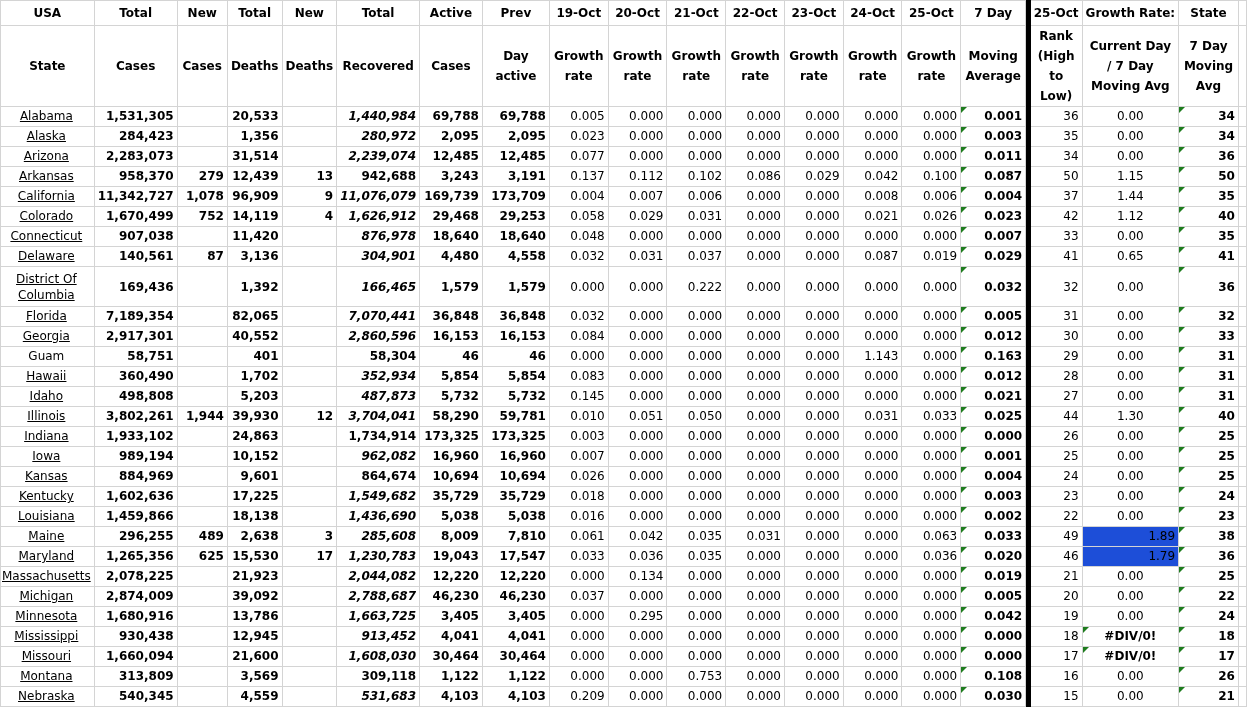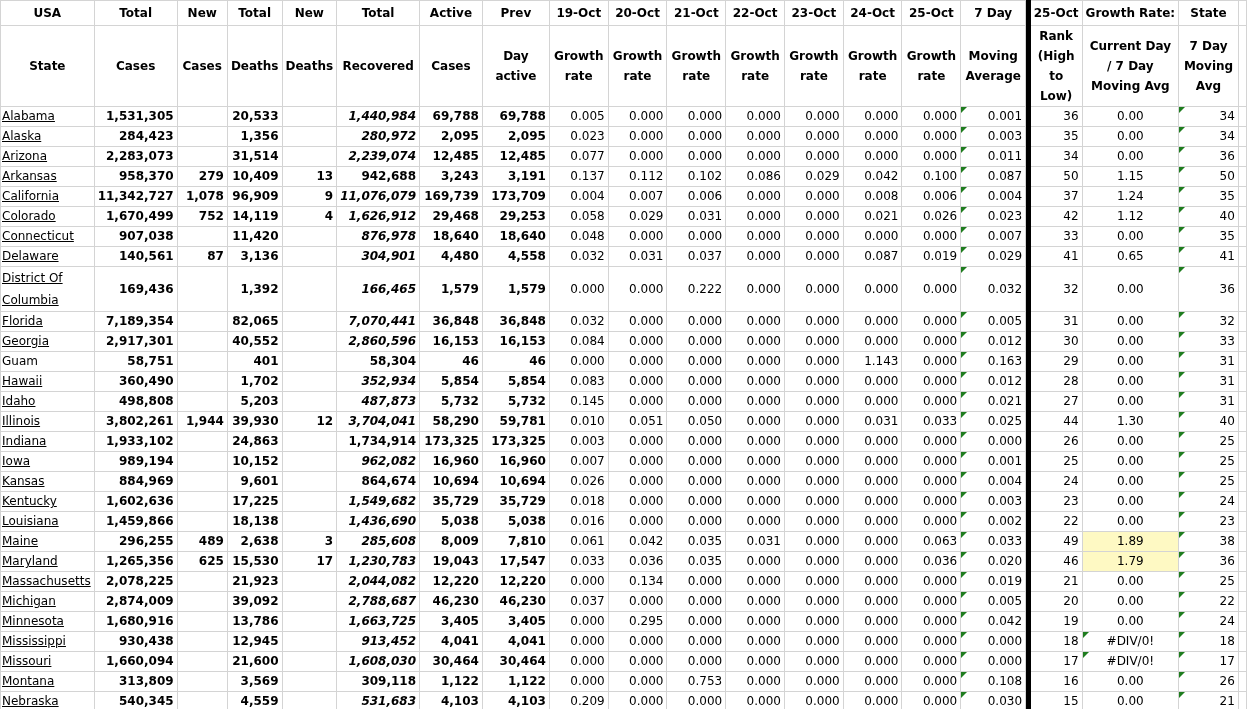--- a/index.html
+++ b/index.html
@@ -12,38 +12,38 @@
     padding: 0 3px;
     white-space: nowrap;
     overflow: hidden;
     line-height: 19px;
     height: 20px;
     font-size: 12px;
   }
   th { font-weight: bold; text-align: center; vertical-align: middle; }
   thead tr.h1 th { height: 25px; line-height: 22px; text-align: center; }
   thead tr.h2 th { height: 80px; line-height: 20px; white-space: normal; }
-  td.state { text-align: left; padding-left: 1px; }
+  td.state { text-align: center; padding-left: 1px; }
   td.state span.link { text-decoration: underline; color: #000; }
   td.state span.plain { font-weight: normal; }
   td.num { text-align: right; }
   td.b { font-weight: bold; }
   td.i { font-style: italic; }
   td.c { text-align: center; }
   td.rate { text-align: right; }
-  td.tri { position: relative; }
+  td.tri { position: relative; font-weight: bold; }
   td.tri::before {
     content: ""; position: absolute; left: 0; top: 0;
     width: 0; height: 0;
     border-top: 6px solid #1e7c1e; border-right: 6px solid transparent;
   }
   td.divider, th.divider { background: #000; border-color: #000; padding: 0; }
-  td.hl { background: #fef9c3; }
+  td.hl { background: #1d4ed8; text-align: right; }
   tr.tall td { height: 40px; line-height: 20px; }
-  td.state.wrap { white-space: normal; line-height: 22px; margin-left: 10px; }
+  td.state.wrap { white-space: normal; line-height: 16px; margin-left: 10px; }
 </style>
 </head>
 <body>
 
 <div class="sheet">
   <table>
     <colgroup>
       <col style="width:93px">
         <col style="width:69px">
         <col style="width:54px">
@@ -181,21 +181,21 @@
           <td class="divider"></td>
           <td class="num">34</td>
           <td class="c">0.00</td>
           <td class="num tri">36</td>
           <td></td>
         </tr>
         <tr>
           <td class="state"><span class="link">Arkansas</span></td>
           <td class="num b">958,370</td>
           <td class="num b">279</td>
-          <td class="num b">10,409</td>
+          <td class="num b">12,439</td>
           <td class="num b">13</td>
           <td class="num b">942,688</td>
           <td class="num b">3,243</td>
           <td class="num b">3,191</td>
           <td class="rate">0.137</td>
           <td class="rate">0.112</td>
           <td class="rate">0.102</td>
           <td class="rate">0.086</td>
           <td class="rate">0.029</td>
           <td class="rate">0.042</td>
@@ -219,21 +219,21 @@
           <td class="rate">0.004</td>
           <td class="rate">0.007</td>
           <td class="rate">0.006</td>
           <td class="rate">0.000</td>
           <td class="rate">0.000</td>
           <td class="rate">0.008</td>
           <td class="rate">0.006</td>
           <td class="rate tri">0.004</td>
           <td class="divider"></td>
           <td class="num">37</td>
-          <td class="c">1.24</td>
+          <td class="c">1.44</td>
           <td class="num tri">35</td>
           <td></td>
         </tr>
         <tr>
           <td class="state"><span class="link">Colorado</span></td>
           <td class="num b">1,670,499</td>
           <td class="num b">752</td>
           <td class="num b">14,119</td>
           <td class="num b">4</td>
           <td class="num b i">1,626,912</td>

